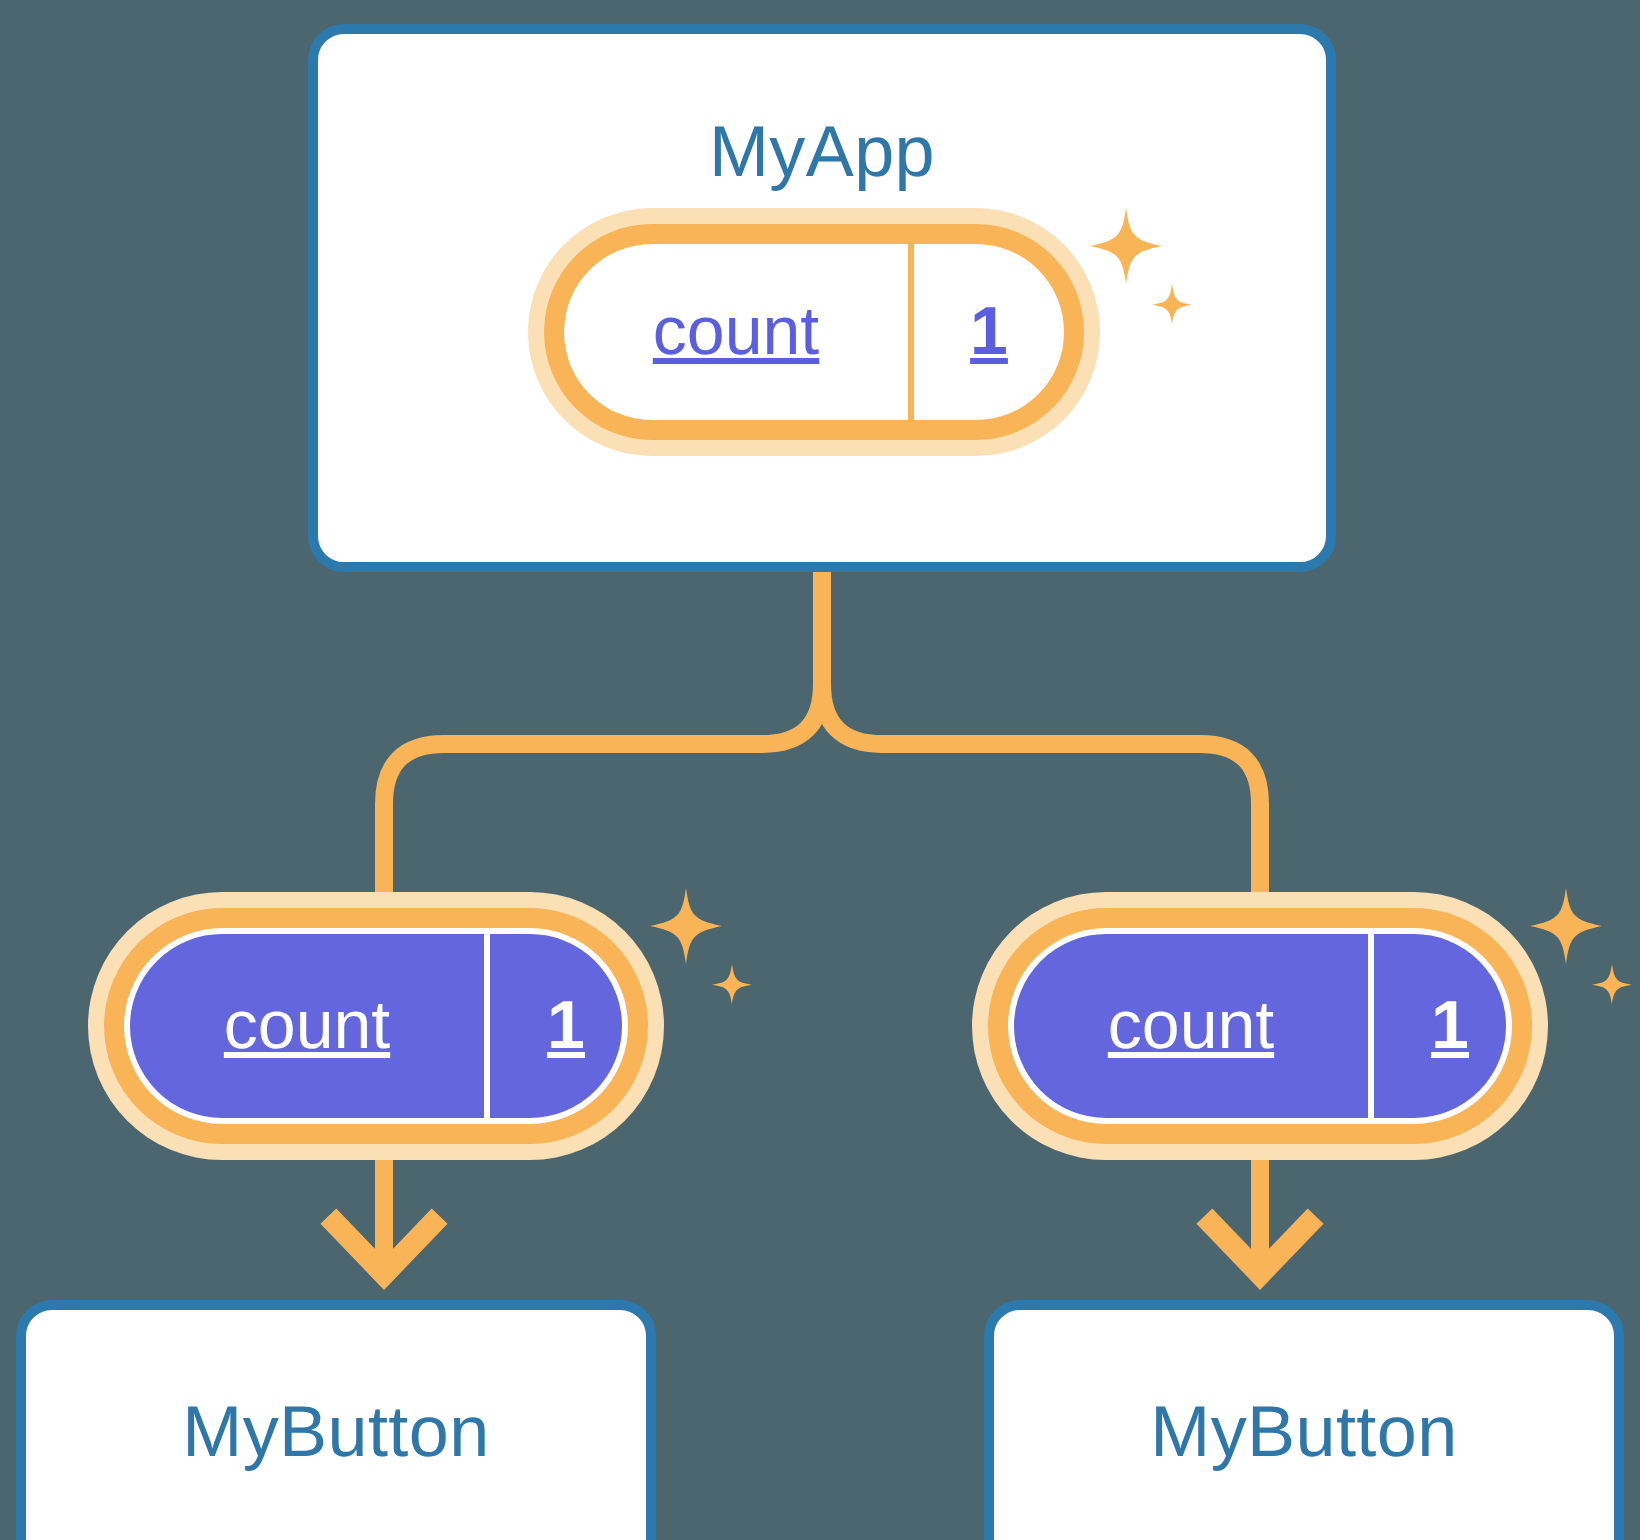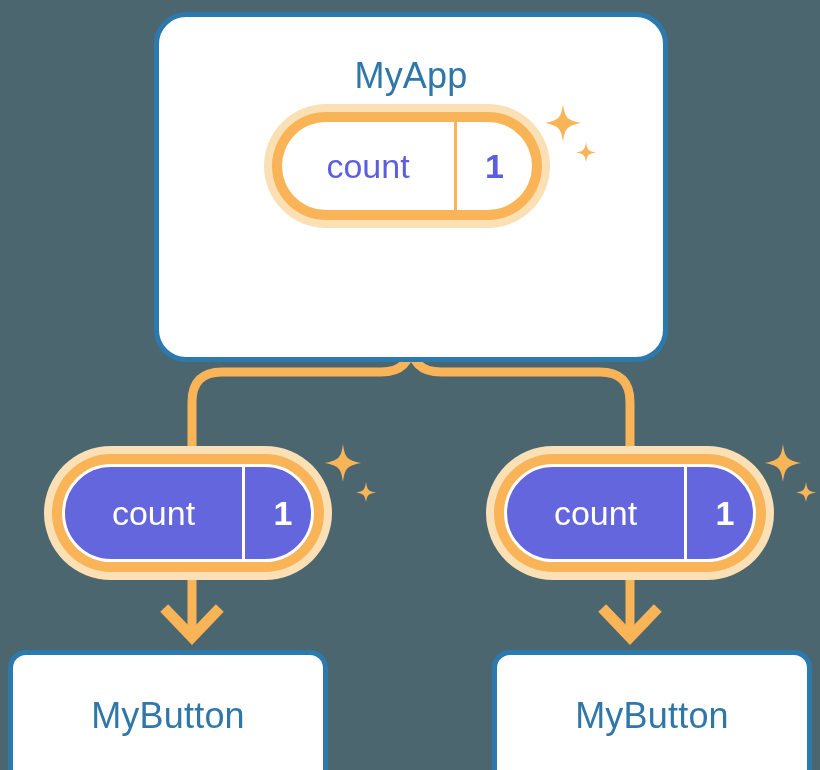--- a/index.html
+++ b/index.html
@@ -21,22 +21,22 @@
     position: absolute;
     background: #ffffff;
     border: 5px solid #2b79ad;
     border-radius: 18px;
     box-sizing: border-box;
   }
   #app-card {
     left: 154px;
     top: 12px;
     width: 514px;
-    height: 350px;
-    border-radius: 32px;
+    height: 274px;
+    border-radius: 18px;
   }
   .btn-card {
     top: 650px;
     width: 320px;
     height: 140px;
     border-radius: 18px;
   }
   #btn-card-left  { left: 8px; }
   #btn-card-right { left: 492px; }
 
@@ -95,20 +95,21 @@
   .pill-body.hollow {
     background: #ffffff;
   }
   .pill-cell {
     display: flex;
     align-items: center;
     justify-content: center;
     font-size: 34px;
     font-weight: 400;
     white-space: nowrap;
+    text-decoration: underline;
   }
   .pill-key { flex: 0 0 auto; }
   .pill-val { flex: 0 0 auto; }
   .pill-divider {
     flex: 0 0 auto;
     width: 3px;
     align-self: stretch;
   }
   
   .hollow .pill-cell   { color: #5b5ee0; }

